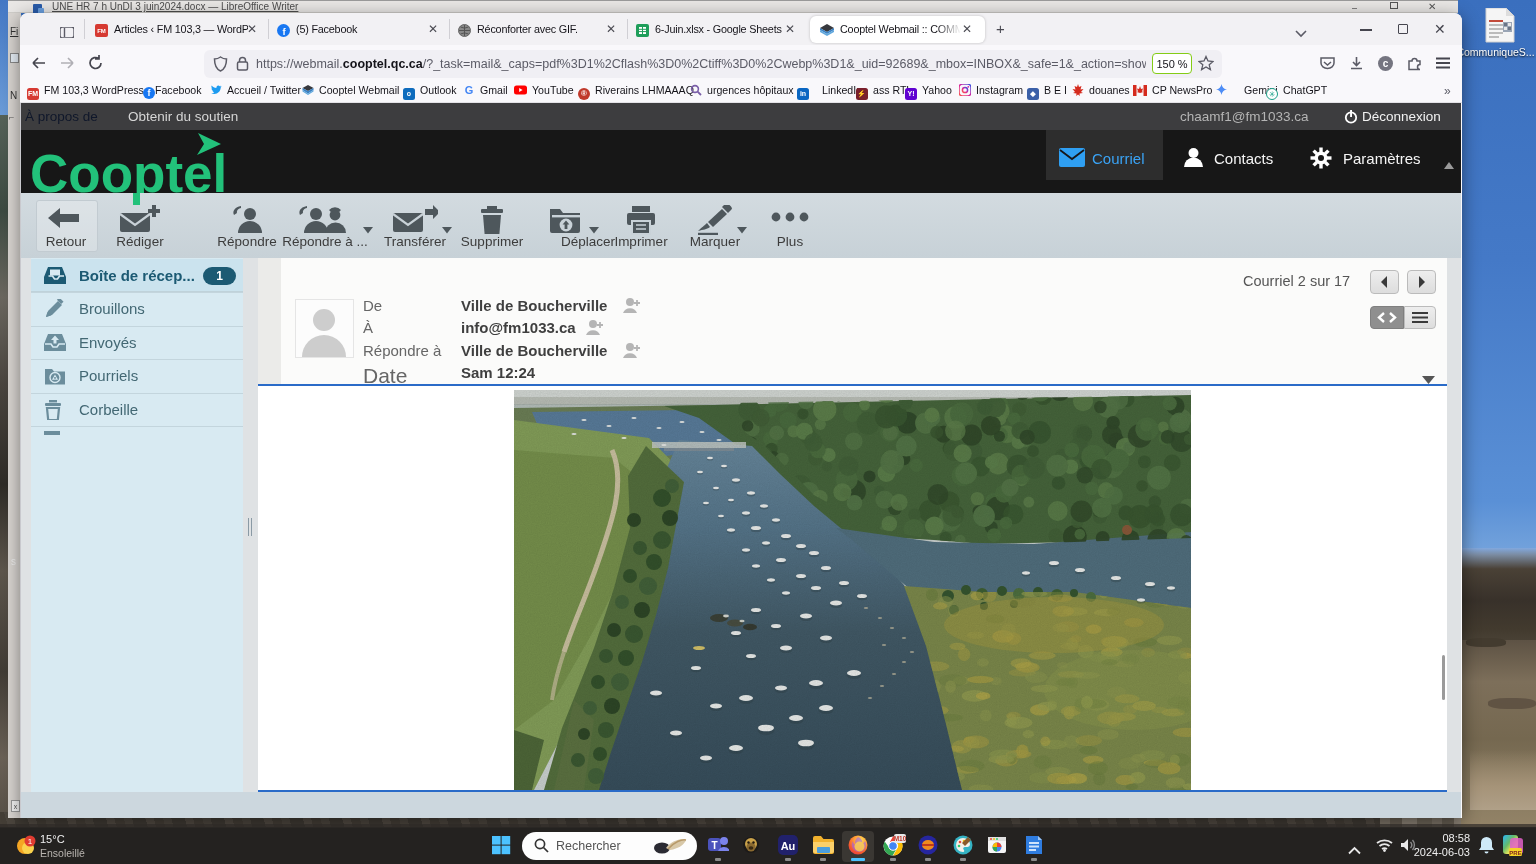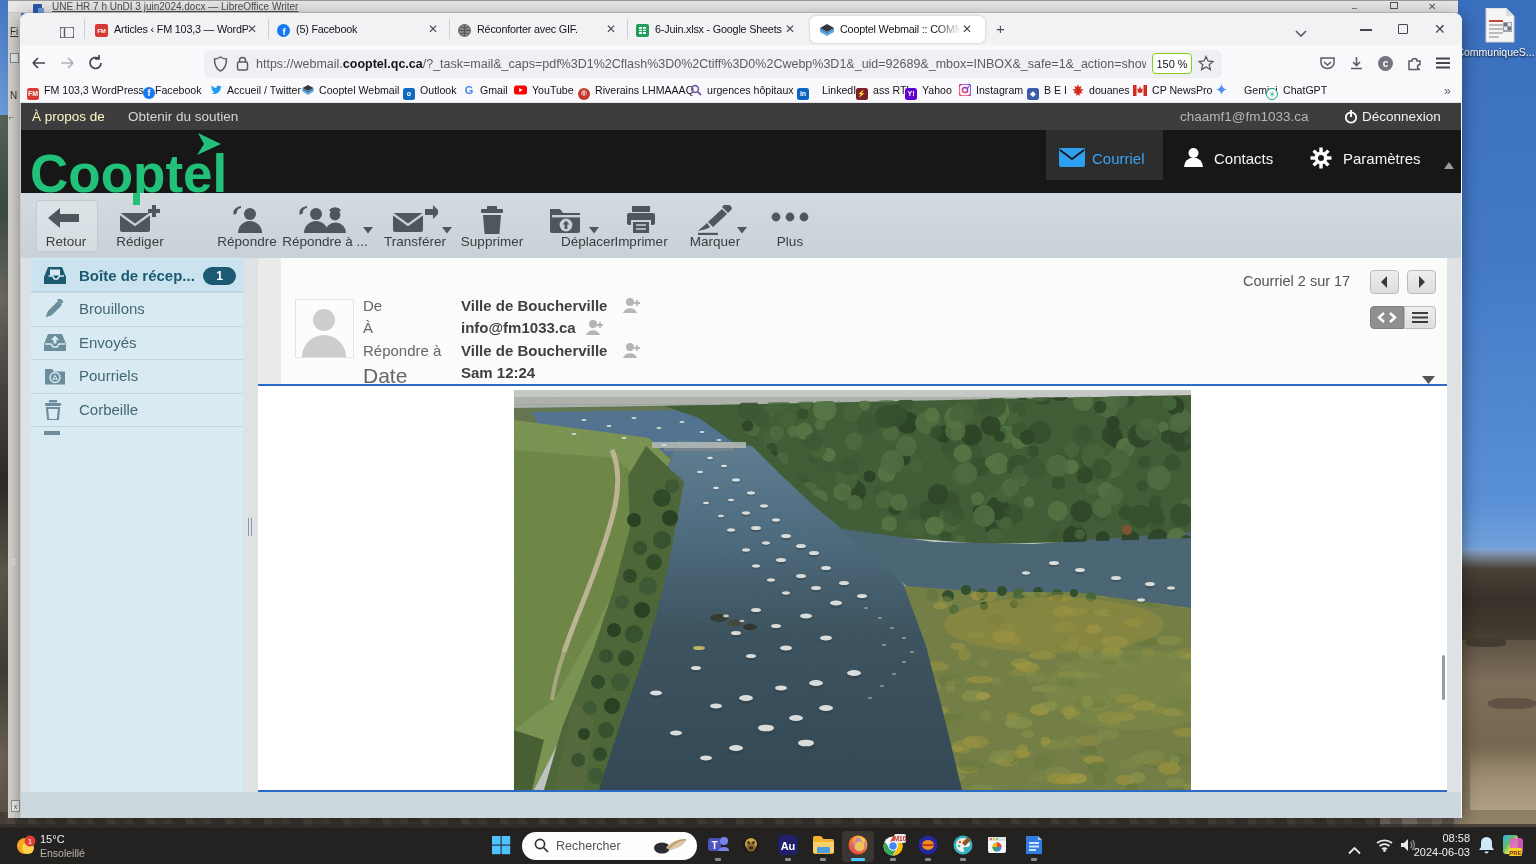--- a/index.html
+++ b/index.html
@@ -213,21 +213,21 @@
           <path d="M5.5 0 C5.8 3 8 5.2 11 5.5 C8 5.8 5.8 8 5.5 11 C5.2 8 3 5.8 0 5.5 C3 5.2 5.2 3 5.5 0Z" fill="#4e8df6"></path>
         </svg><span style="margin-left:17px">Gemini</span></span>
       <span style="position:absolute;left:1236px;top:0;white-space:nowrap"><span style="display:inline-block;width:12px;height:12px;border-radius:6px;background:#fff;border:1px solid #19a089;color:#19a089;font-size:8px;line-height:12px;text-align:center;vertical-align:-3px">✳</span><span style="margin-left:5px">ChatGPT</span></span>
     </div>
 <div class="abs" style="left:1444px;top:84px;font-size:12px;color:#5b5b66">»</div>
 
 <div class="abs" style="left:20px;top:103px;width:1px;height:715px;background:#c9c9ce"></div>
 <div class="abs" style="left:21px;top:103px;width:1440px;height:715px;background:#dfe2e4"></div>
 
 <div class="abs" style="left:21px;top:103px;width:1440px;height:27px;background:#3d3d3f"></div>
-<div class="abs" style="left:32px;top:109px;font-size:13.5px;color:#fef9c3">À propos de</div>
+<div class="abs" style="left:25px;top:109px;font-size:13.5px;color:#0f172a">À propos de</div>
 <div class="abs" style="left:128px;top:109px;font-size:13.5px;color:#d6d6d6">Obtenir du soutien</div>
 <div class="abs" style="left:1180px;top:109px;font-size:13.5px;color:#b5b5b5">chaamf1@fm1033.ca</div>
 <div class="abs" style="left:1344px;top:110px;width:14px;height:14px"><svg width="14" height="14">
         <circle cx="7" cy="7.5" r="5.2" fill="none" stroke="#fff" stroke-width="1.8"></circle>
         <rect x="6.1" y="0" width="1.9" height="7" fill="#fff"></rect>
       </svg></div>
 <div class="abs" style="left:1362px;top:109px;font-size:13.5px;color:#f2f2f2">Déconnexion</div>
 
 <div class="abs" style="left:21px;top:130px;width:1440px;height:63px;background:#171717"></div>
 <div class="abs" style="left:30px;top:147px;width:260px;height:70px;font-family:'Liberation Sans';font-weight:bold;font-size:53px;letter-spacing:0;color:#22c17a;line-height:53px">Cooptel</div>

